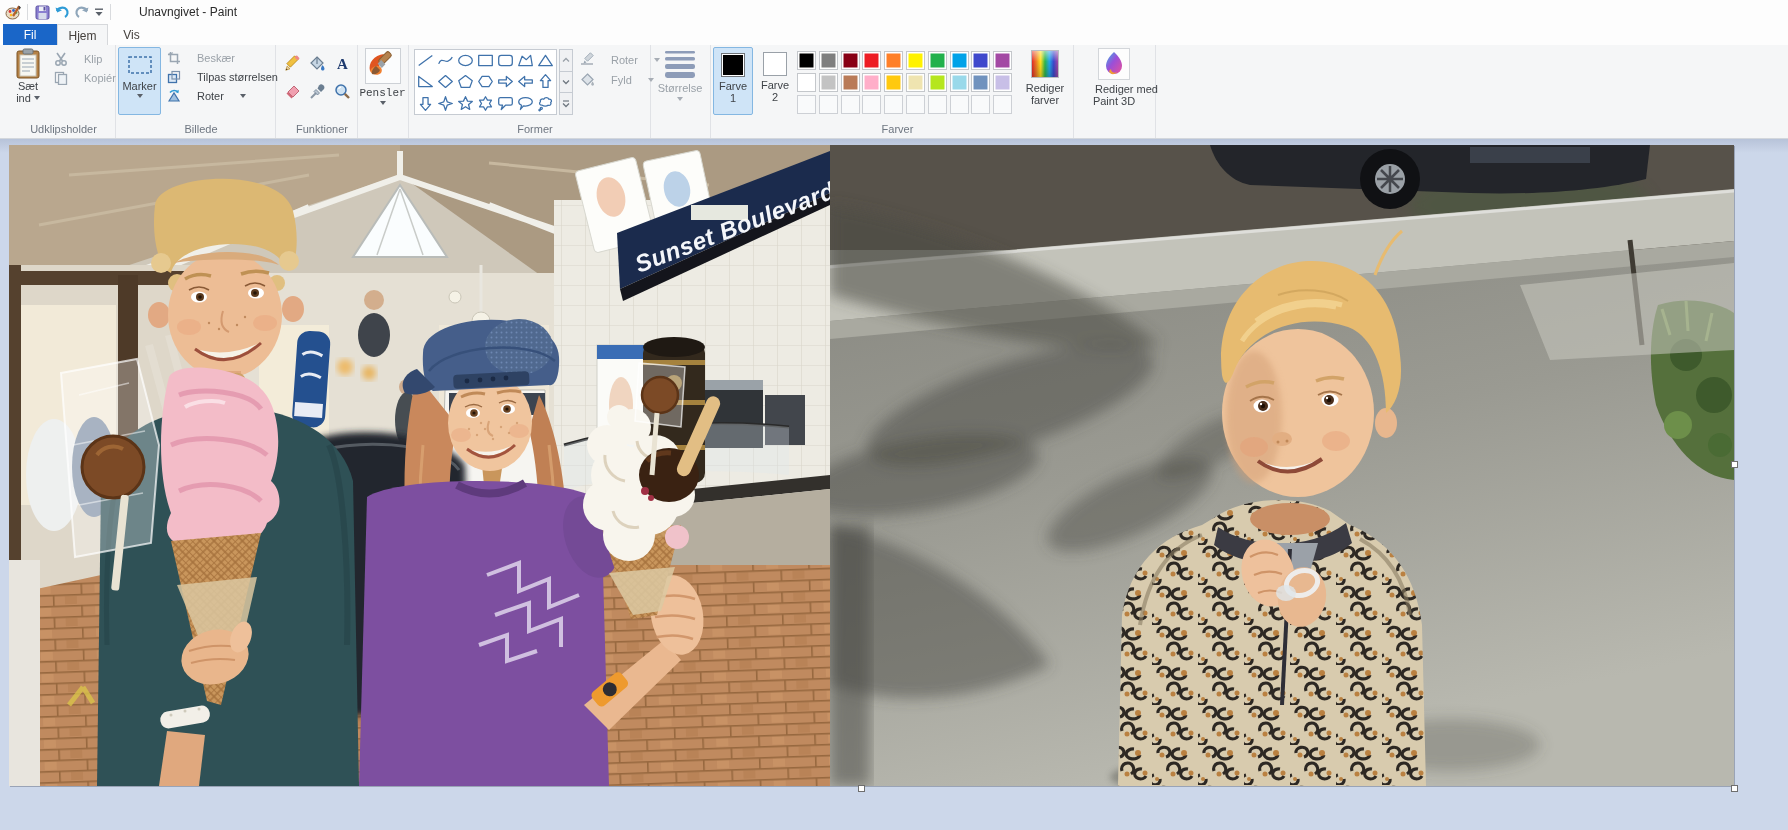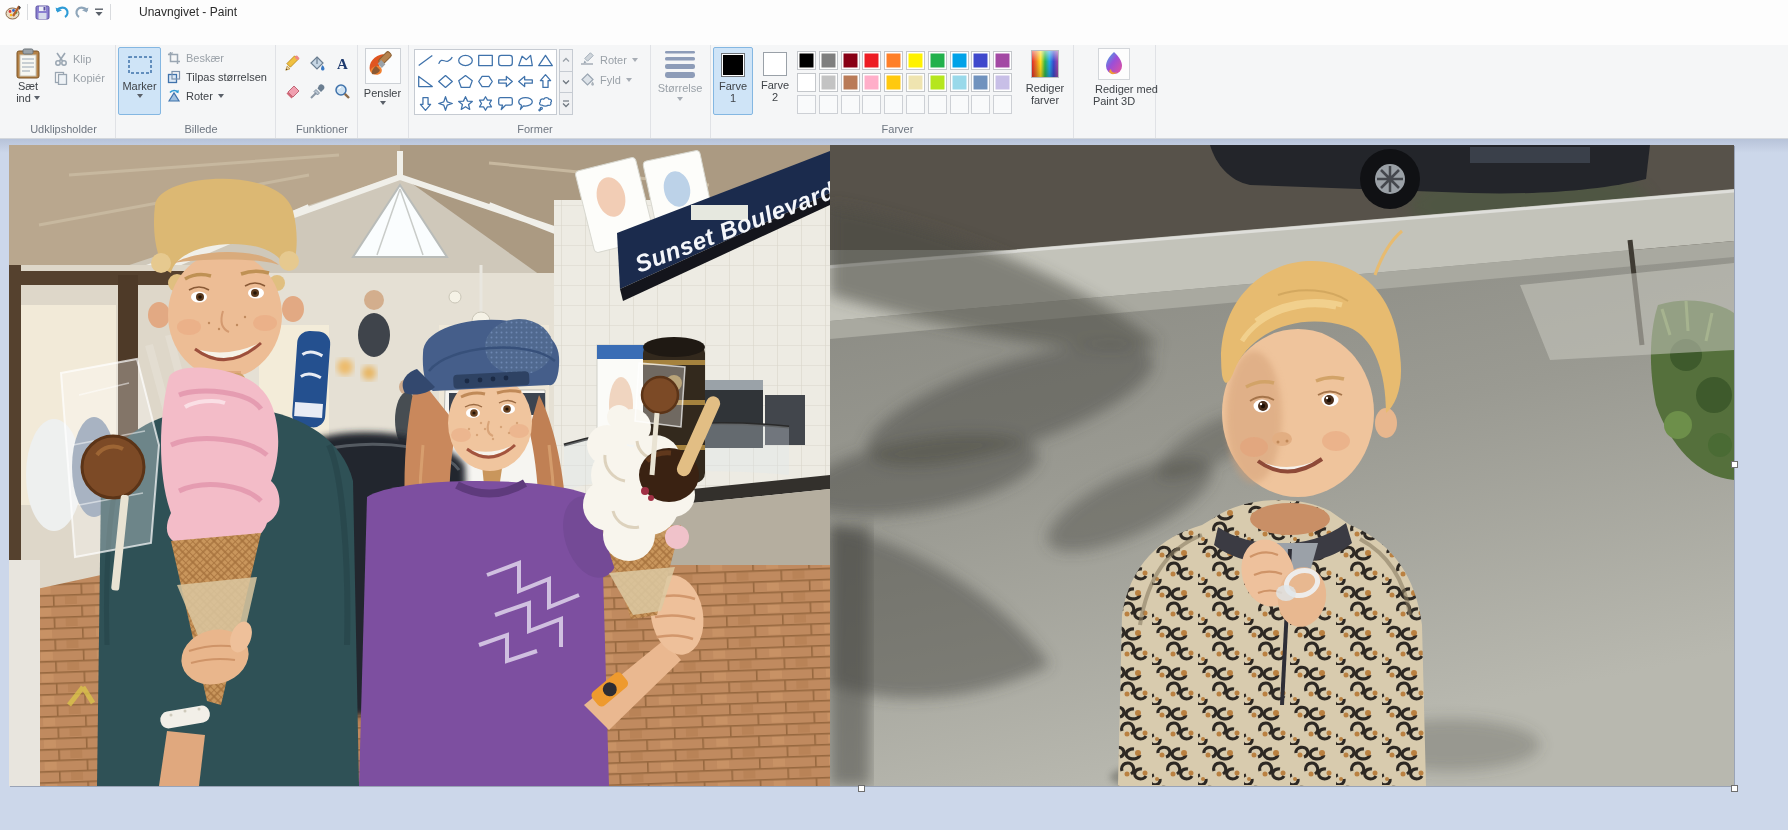--- a/index.html
+++ b/index.html
@@ -24,21 +24,21 @@
           border-bottom:1px solid #d3d7dc;box-sizing:content-box;}
   .grp{position:absolute;top:0;height:93px;border-right:1px solid #e0e2e6;}
   .grp-label{position:absolute;bottom:3px;left:0;right:0;text-align:center;font-size:11px;color:#6e7681;white-space:nowrap;padding-left:12px;}
   .txt{font-size:11px;color:#3f4348;white-space:nowrap;}
   .dis{color:#9aa1a8;}
   .dd{width:0;height:0;border-left:3.5px solid transparent;border-right:3.5px solid transparent;
       border-top:4px solid #5a6069;display:inline-block;}
   .dd.gray{border-top-color:#a7adb5;}
   .bigbtn{position:absolute;display:flex;flex-direction:column;align-items:center;border-radius:2px;}
   .bigbtn.sel{background:#cfe4f7;border:1px solid #84b7e2;box-sizing:border-box;}
-  .smallrow{position:absolute;display:flex;align-items:center;gap:5px;font-size:11px;}
+  .smallrow{position:absolute;display:flex;align-items:center;gap:16px;font-size:11px;}
   .toolbtn{position:absolute;width:22px;height:22px;display:flex;align-items:center;justify-content:center;}
   .shapes-panel{position:absolute;left:6px;top:4px;width:143px;height:66px;background:#ffffff;
                 border:1px solid #c6cbd2;box-sizing:border-box;display:grid;
                 grid-template-columns:repeat(7,1fr);grid-template-rows:repeat(3,1fr);}
   .shape-cell{display:flex;align-items:center;justify-content:center;}
   .shape-cell svg{width:17px;height:17px;}
   .shape-scroll{position:absolute;left:151px;top:4px;width:14px;height:66px;display:flex;flex-direction:column;}
   .sbtn{flex:1;background:#f0f1f3;border:1px solid #c6cbd2;box-sizing:border-box;display:flex;
         align-items:center;justify-content:center;margin-top:-1px;}
   .sbtn:first-child{margin-top:0;}
@@ -99,20 +99,25 @@
     <div class="qat-btn" style="width:14px;">
       <svg width="10" height="10" viewBox="0 0 10 10">
         <rect x="1" y="1.5" width="8" height="1.4" fill="#5a6069"></rect>
         <path d="M1.5,5 H8.5 L5,9 Z" fill="#5a6069"></path>
       </svg>
     </div>
     <div class="qat-sep"></div>
     <div class="title-text">Unavngivet - Paint</div>
   </div>
 
+  <div class="tabrow">
+    <div class="tab tab-fil">Fil</div>
+    <div class="tab tab-hjem">Hjem</div>
+    <div class="tab tab-vis">Vis</div>
+  </div>
 
   <div class="ribbon">
 
     <div class="grp" style="left:0;width:115px;">
       <div class="bigbtn" style="left:8px;top:3px;width:40px;height:66px;">
         <svg width="26" height="32" viewBox="0 0 26 32">
           <rect x="2" y="3" width="22" height="27" rx="2" fill="#b58247" stroke="#7c5526"></rect>
           <rect x="5" y="7" width="16" height="21" fill="#f7f7f2" stroke="#c9c5b8"></rect>
           <rect x="8" y="1" width="10" height="5" rx="1.5" fill="#9aa2a8" stroke="#6b7277"></rect>
           <path d="M7,11 h12 M7,15 h12 M7,19 h12 M7,23 h8" stroke="#b9c2c9" stroke-width="1.4"></path>
@@ -213,21 +218,21 @@
         <svg width="17" height="17" viewBox="0 0 17 17">
           <circle cx="7" cy="7" r="5" fill="#cfe2f2" stroke="#3f72ab" stroke-width="1.5"></circle>
           <path d="M10.8,10.8 L15,15" stroke="#8a6a4a" stroke-width="2.4"></path>
           <path d="M4.5,6 A3,3 0 0 1 7,4.2" stroke="#fff" stroke-width="1.2" fill="none"></path>
         </svg>
       </div>
       <div class="grp-label">Funktioner</div>
     </div>
 
     <div class="grp" style="left:357px;width:51px;">
-      <div class="bigbtn" style="left:5px;top:3px;width:41px;height:66px;">
+      <div class="bigbtn" style="left:5px;top:3px;width:41px;height:66px;font-family:Liberation Mono, monospace;">
         <svg width="34" height="34" viewBox="0 0 34 34" style="border:1px solid #cdd1d6;background:#fbfcfd;">
           <path d="M4,22 C2,14 8,6 18,5 C14,12 12,16 14,20 Z" fill="#e05520"></path>
           <path d="M4,22 C6,26 12,27 15,24 C17,21 15,17 12,17 C8,17 5,19 4,22 Z" fill="#f08030"></path>
           <rect x="16" y="2" width="6" height="14" rx="2" transform="rotate(45 19 9)" fill="#b5824e" stroke="#8a5e30"></rect>
           <rect x="12.5" y="12.5" width="6" height="5" transform="rotate(45 15.5 15)" fill="#9aa2a8"></rect>
           <path d="M10,17 C7,19 5,23 6,25 C9,26 13,24 14,21 Z" fill="#8a5a34"></path>
         </svg>
         <span class="txt" style="margin-top:3px;">Pensler</span>
         <span class="dd" style="margin-top:2px;"></span>
       </div>

